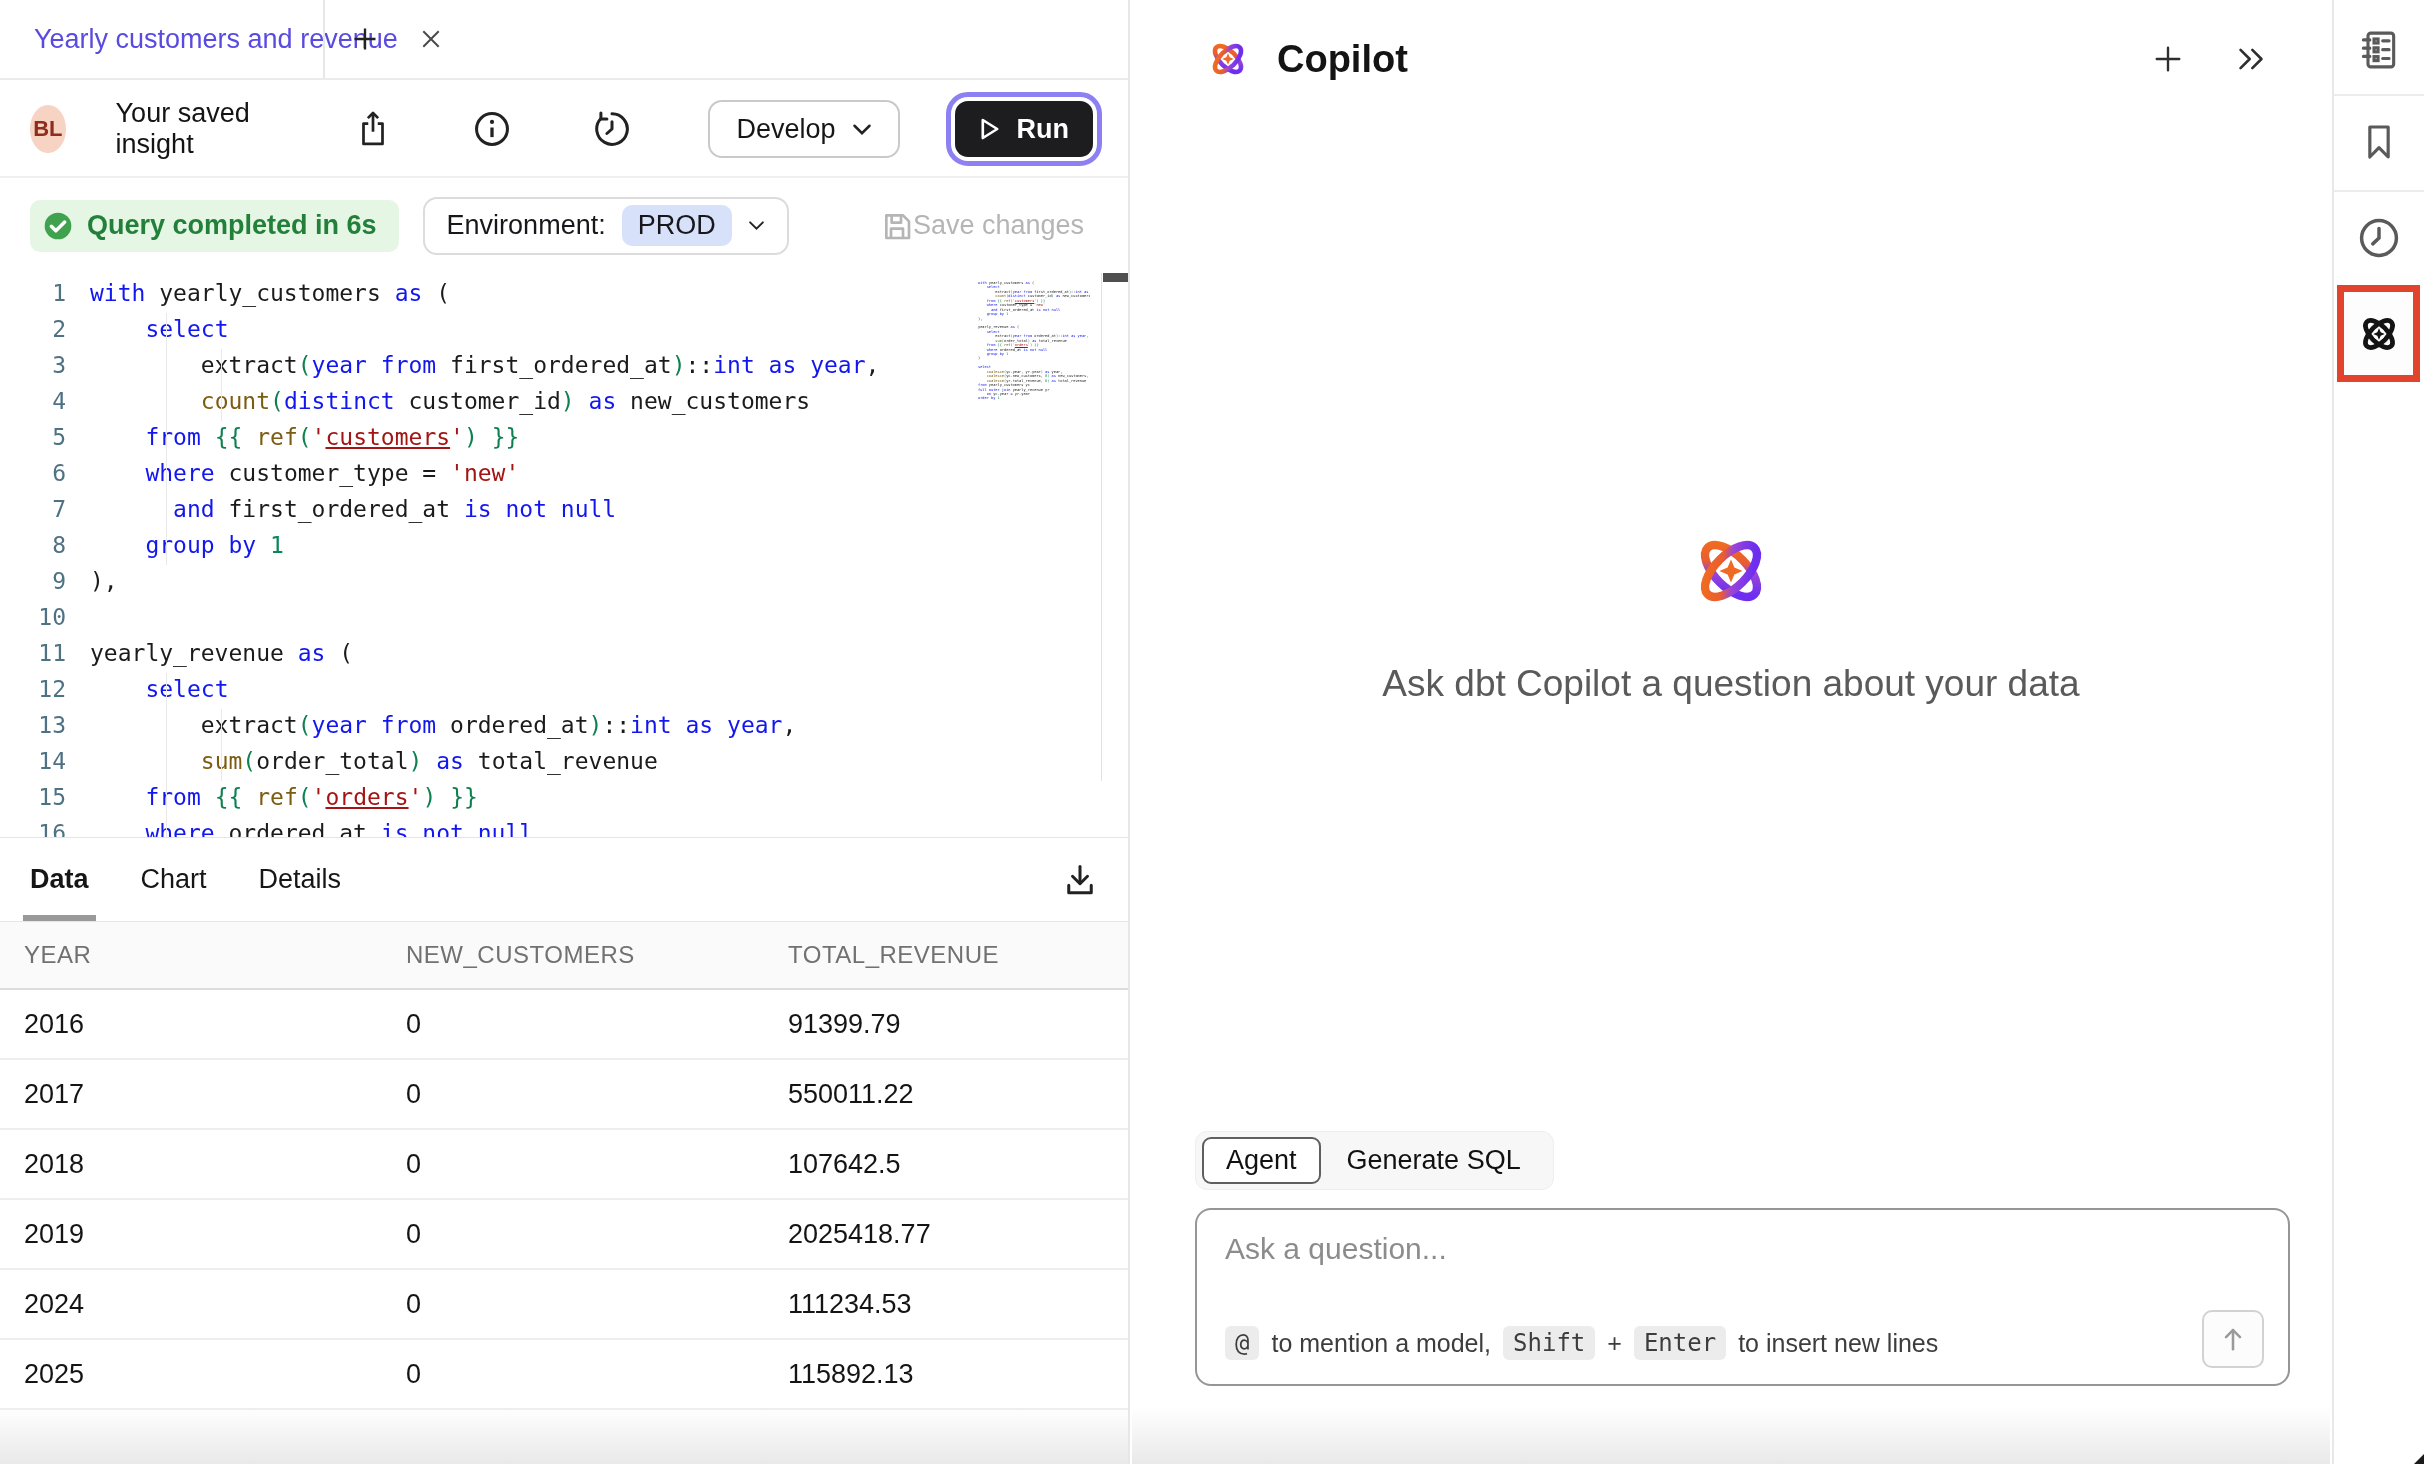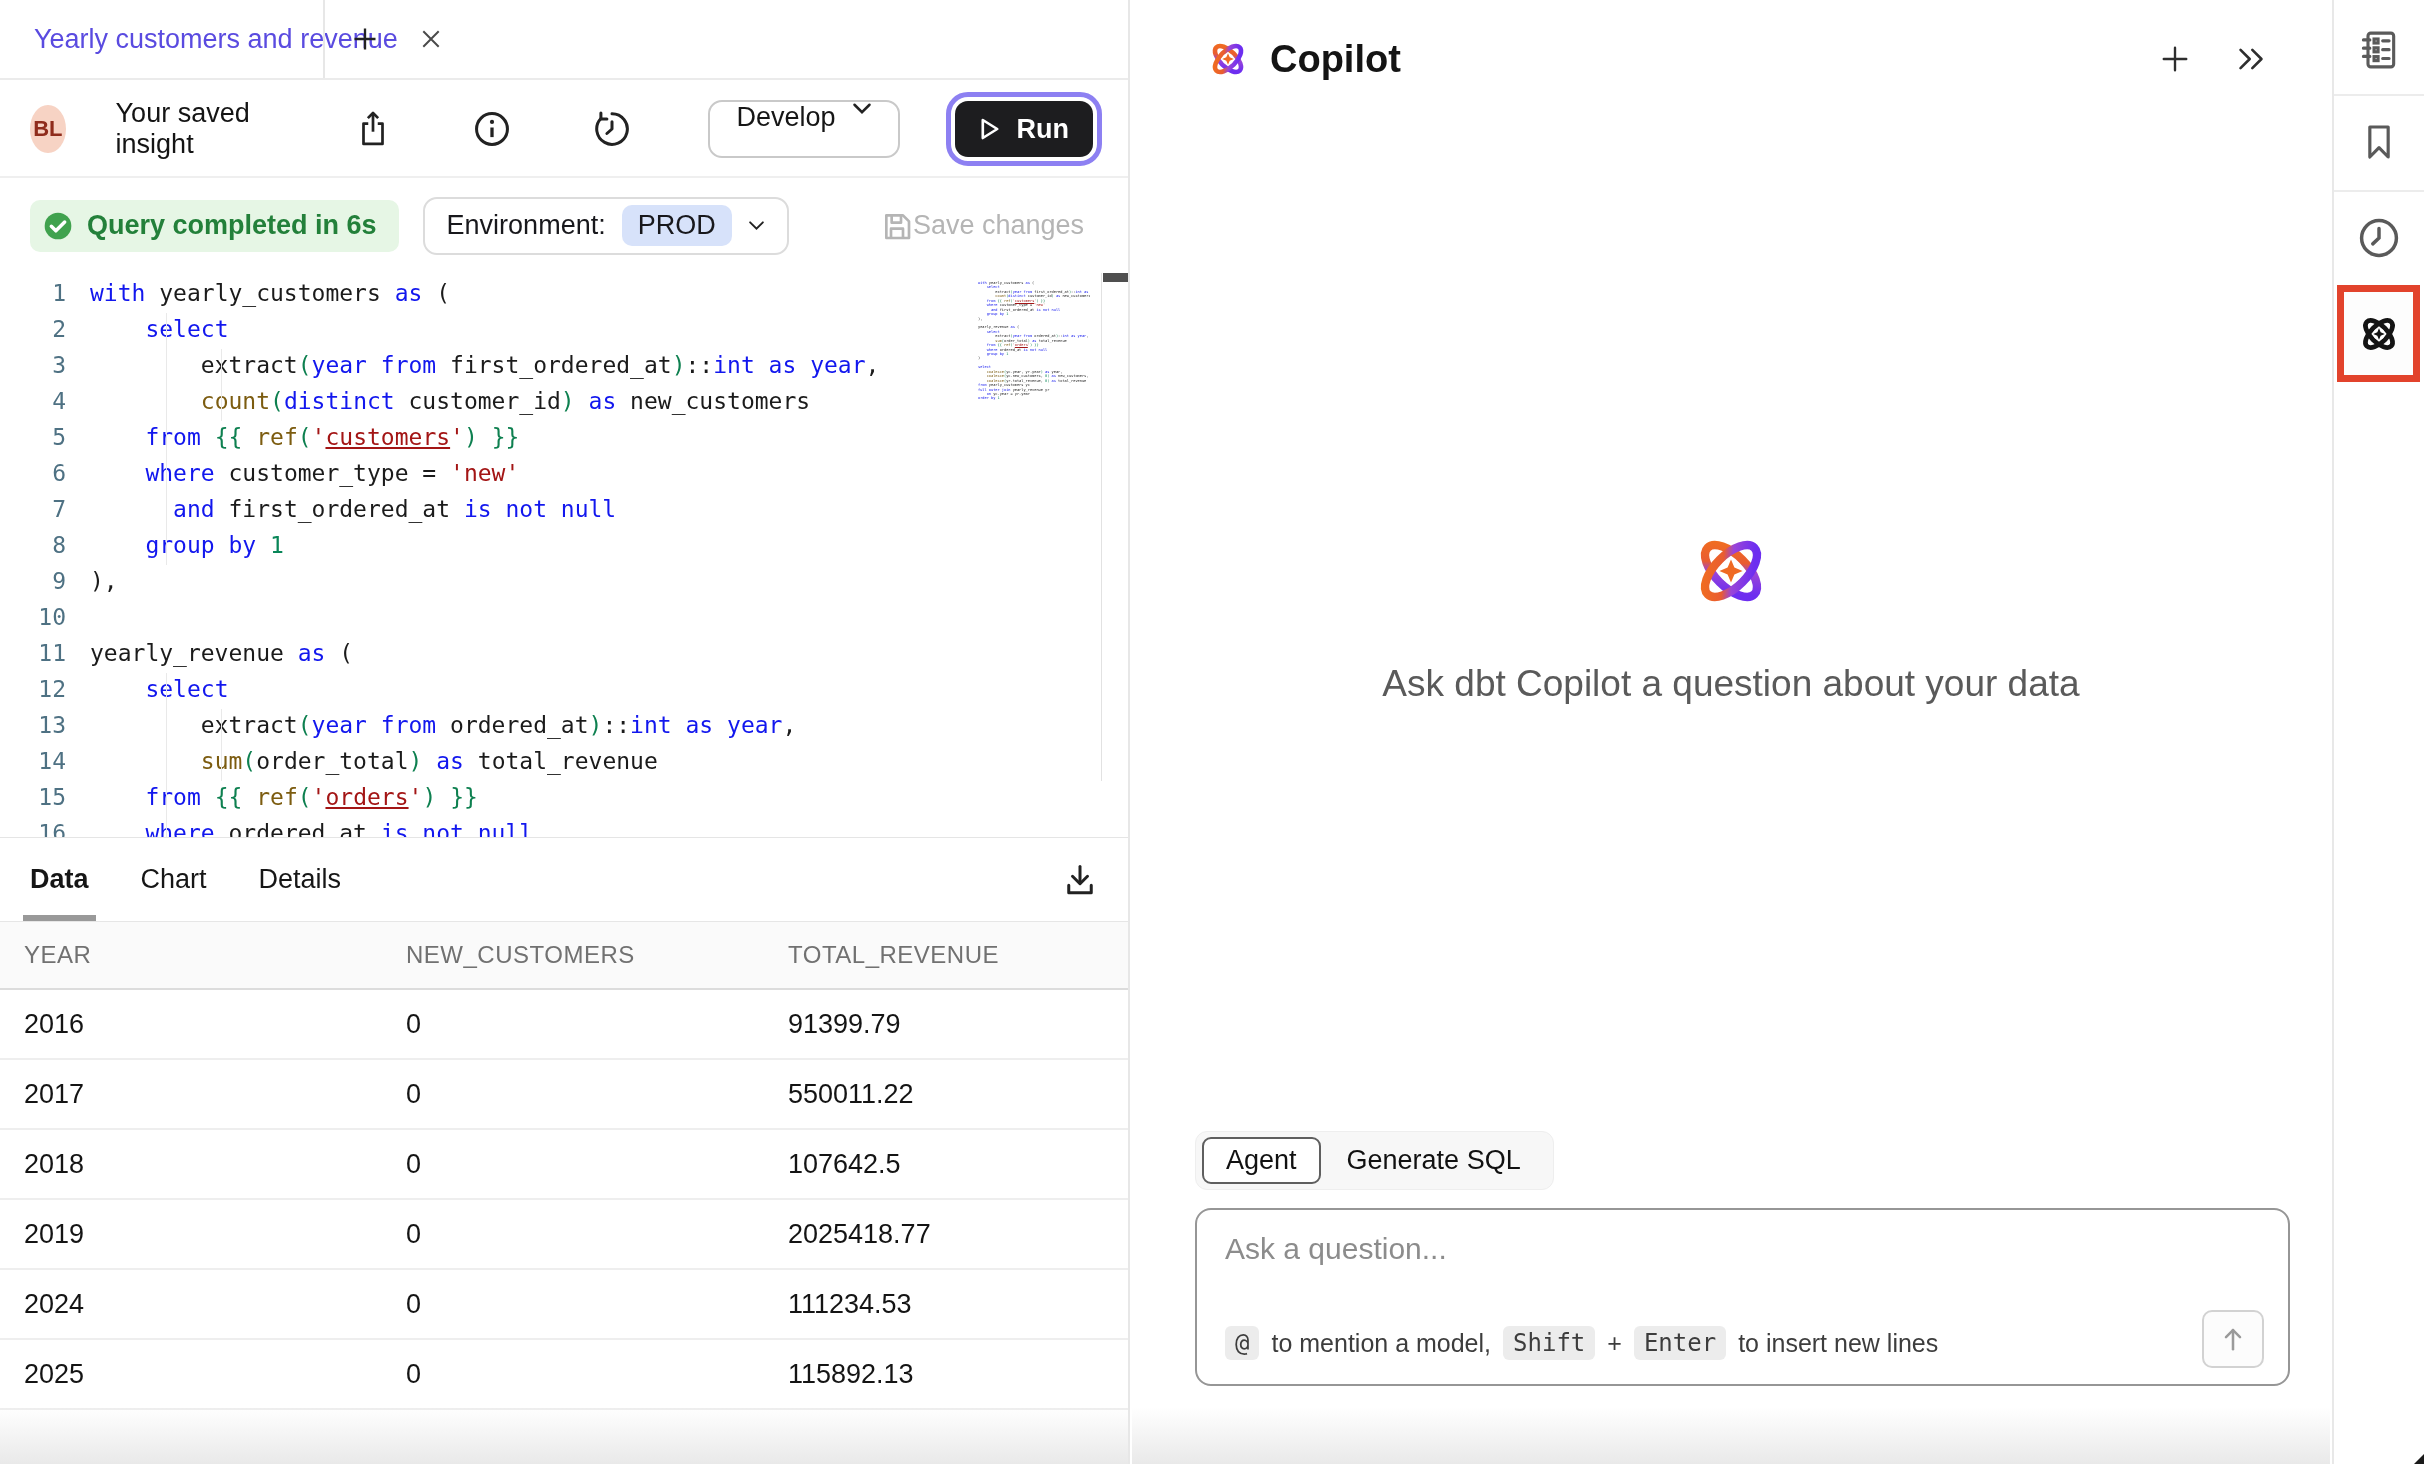--- a/index.html
+++ b/index.html
@@ -14,21 +14,21 @@
   .tab { display:flex; align-items:center; gap:22px; padding:0 26px 0 34px; width:323px; }
   .tab-title { color:#5a4be0; font-size:27px; white-space:nowrap; }
   .tab-close { cursor:pointer; }
   .new-tab-zone { border-left:2px solid #e7e7e7; display:flex; align-items:center; padding-left:18px; }
 
   .toolbar { position:absolute; left:0; top:82px; width:100%; height:96px; border-bottom:2px solid #efefef; display:flex; align-items:center; padding:0 26px 0 30px;gap:24px; }
   .avatar { width:48px; height:48px; border-radius:50%; background:#f7d3c4; color:#8f2c1c; font-weight:bold; font-size:22px; display:flex; align-items:center; justify-content:center; }
   .insight-title { font-size:27px; margin-left:26px; color:#141414; }
   .tb-spacer { flex:1; }
   .icon-btn { padding:0 30px; display:flex; align-items:center; cursor:pointer; }
-  .develop-btn { height:58px; border:2px solid #c9c9c9; border-radius:14px; display:flex; gap:16px; padding:0 26px; margin-left:24px; font-size:27px; background:#fff; }
+  .develop-btn { height:58px; border:2px solid #c9c9c9; border-radius:14px; display:flex; align-items:center; gap:16px; padding:0 26px; margin-left:24px; font-size:27px; background:#fff; }
   .run-ring { margin-left:22px; border:5px solid #8d80f2; border-radius:22px; padding:4px; background:#fff; }
   .run-btn { background:#1d1d1f; color:#fff; border-radius:13px; height:56px; display:flex; align-items:center; gap:16px; padding:0 24px; font-size:27px; font-weight:600; }
 
   .status-row { position:absolute; left:0; top:178px; width:100%; height:95px; display:flex; align-items:center; padding:0 30px; }
   .query-pill { background:#e6f6e5; border-radius:10px; height:52px; display:flex; align-items:center; gap:13px; padding:0 22px 0 12px; }
   .query-pill span { color:#23803a; font-size:27px; font-weight:600; }
   .env-btn { margin-left:24px; height:58px; border:2px solid #dcdcdc; border-radius:14px; background:#fff; display:flex; align-items:center; gap:16px; padding:0 22px; font-size:27px; color:#18181c; }
   .prod-chip { background:#d7e2fa; border-radius:10px; padding:5px 16px; font-weight:500; }
   .save-btn { margin-left:auto; display:flex; align-items:center; color:#b5b5b5; font-size:27px; padding-right:14px; }
 
@@ -53,21 +53,21 @@
   .rtab { display:flex; align-items:center; font-size:27px; color:#161616; position:relative; cursor:pointer; }
   .rtab.active { font-weight:700; }
   .rtab.active::after { content:""; position:absolute; left:-7px; right:-7px; bottom:0; height:6px; background:#999; }
   .download-btn { margin-left:auto; display:flex; align-items:center; cursor:pointer; }
   .thead { height:68px; background:#fafafa; display:grid; grid-template-columns:382px 382px 1fr; align-items:center; padding-left:24px; border-bottom:2px solid #dcdcdc; color:#717171; font-size:24px; letter-spacing:0.5px; }
   .trow { height:70px; display:grid; grid-template-columns:382px 382px 1fr; align-items:center; padding-left:24px; border-bottom:2px solid #eeeeee; font-size:27px; color:#141414; }
   .fade { position:absolute; left:0; right:0; bottom:0; height:57px; background:linear-gradient(rgba(255,255,255,0), #e9e9e9); pointer-events:none; }
 
   
   .copilot { position:absolute; left:1132px; top:0; width:1198px; height:1464px; background:#fff; }
-  .cp-header { display:flex; align-items:center; height:118px; padding:0 40px 0 72px; }
+  .cp-header { display:flex; align-items:center; height:118px; padding:0 40px 0 72px;gap:7px; }
   .cp-title { font-size:38px; font-weight:600; color:#141414; margin-left:18px; }
   .cp-hspacer { flex:1; }
   .cp-hicon { padding:0 22px; cursor:pointer; }
   .cp-empty { position:absolute; top:523px; left:0; right:0; display:flex; flex-direction:column; align-items:center; }
   .cp-empty-text { margin-top:44px; font-size:37px; color:#5a5a5a; }
   .cp-modes { position:absolute; left:63px; top:1131px; height:59px; background:#f7f7f7; border:1px solid #eeeeee; border-radius:12px; display:flex; align-items:center; padding:0 6px; }
   .mode-active { background:#fff; border:2px solid #5f5f5f; border-radius:9px; height:47px; display:flex; align-items:center; padding:0 22px; font-size:27px; font-weight:500; color:#111; }
   .mode-plain { padding:0 26px; font-size:27px; color:#111; }
   .cp-inputbox { position:absolute; left:63px; top:1208px; width:1095px; height:178px; border:2px solid #969696; border-radius:16px; background:#fff; }
   .cp-placeholder { position:absolute; left:28px; top:22px; font-size:30px; color:#8c8c8c; }

